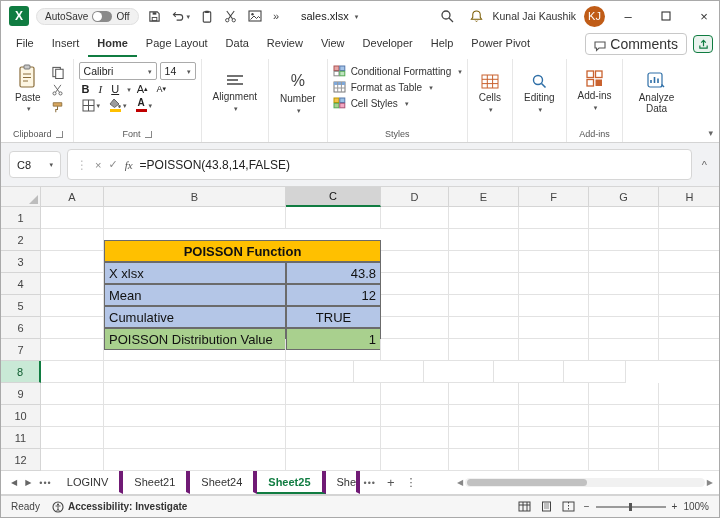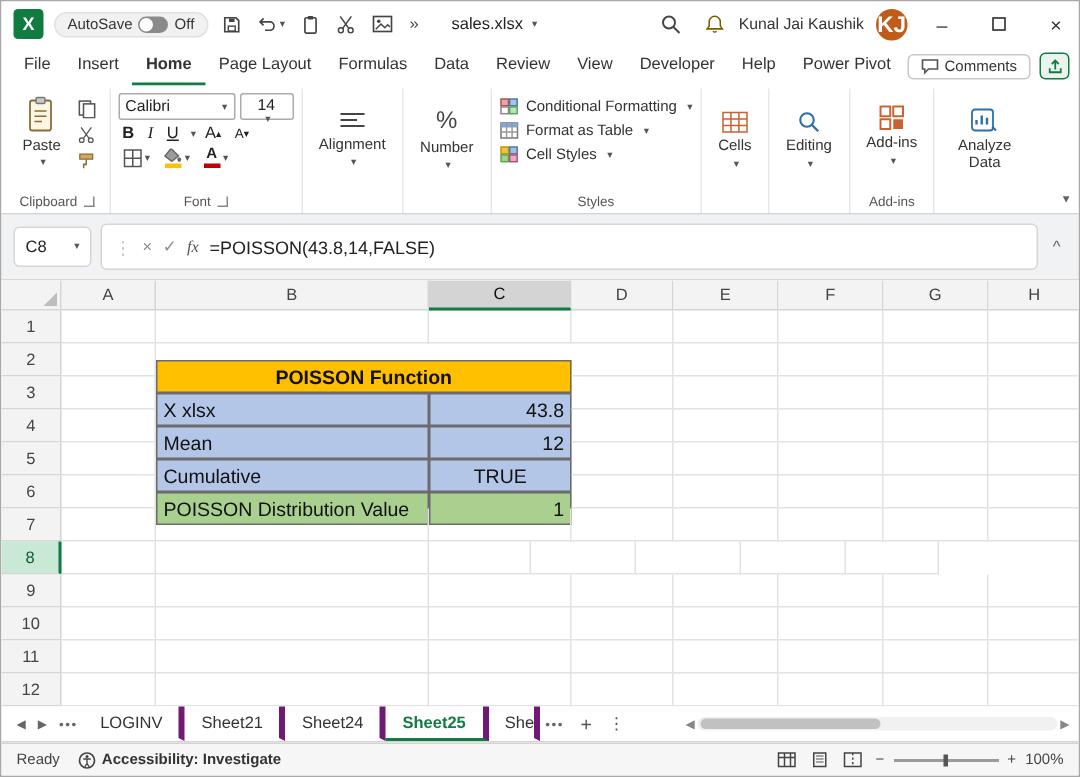--- a/index.html
+++ b/index.html
@@ -11,29 +11,29 @@
 .xl-logo{width:20px;height:20px;background:var(--accent);color:#fff;font-weight:bold;display:flex;align-items:center;justify-content:center;border-radius:3px;font-size:12px;}
 .autosave{display:flex;align-items:center;gap:4px;background:#f1f1f1;border:1px solid #e0e0e0;border-radius:10px;padding:2px 8px;font-size:10px;color:#333;}
 .toggle{width:20px;height:11px;background:#8a8a8a;border-radius:6px;position:relative;flex:none;}
 .knob{position:absolute;left:1px;top:1px;width:9px;height:9px;border-radius:50%;background:#fff;}
 .tb-icon{display:flex;align-items:center;color:#444;padding:0 2px;}
 .dd{font-size:7px;color:#555;margin-left:2px;line-height:1;}
 .tb-file{position:absolute;left:300px;display:flex;align-items:center;gap:4px;font-size:11px;color:#222;}
 .tb-search{position:absolute;left:437px;}
 .tb-right{margin-left:auto;display:flex;align-items:center;gap:8px;height:100%;}
 .user-name{font-size:10.5px;color:#333;}
-.avatar{width:21px;height:21px;border-radius:50%;background:var(--avatar);color:#fff;font-size:15px;display:flex;align-items:center;justify-content:center;font-weight:bold;}
+.avatar{width:21px;height:21px;border-radius:50%;background:var(--avatar);color:#fff;font-size:11px;display:flex;align-items:center;justify-content:center;font-weight:normal;}
 .winbtn{width:30px;height:30px;display:flex;align-items:center;justify-content:center;font-size:13px;color:#333;}
 
 .tabrow{height:26px;display:flex;align-items:center;padding:0 6px;background:#fff;flex:none;}
 .rtabs-left{display:flex;align-items:center;height:100%;}
 .rtab{padding:5px 9px;font-size:11px;color:#333;height:100%;display:flex;align-items:center;border-bottom:2.5px solid transparent;}
 .rtab.active{font-weight:bold;border-bottom:2.5px solid var(--accent);}
 .tabrow-right{margin-left:auto;display:flex;align-items:center;gap:6px;}
-.comments-btn{border:1px solid #c8c8c8;border-radius:4px;padding:2px 8px;display:flex;align-items:flex-end;gap:4px;font-size:10px;color:#333;background:#fff;}
+.comments-btn{border:1px solid #c8c8c8;border-radius:4px;padding:2px 8px;display:flex;align-items:flex-end;gap:4px;font-size:14px;color:#333;background:#fff;}
 .share-btn{width:20px;height:18px;border:1px solid var(--accent);border-radius:4px;display:flex;align-items:center;justify-content:center;color:var(--accent);background:#EAF3EE;font-size:10px;}
 
 .ribbon{height:86px;background:#fff;border-bottom:1px solid #d4d4d4;display:flex;padding:2px 2px 0 2px;position:relative;flex:none;}
 .rgroup{display:flex;flex-direction:column;border-right:1px solid #e7e7e7;padding:2px 5px 0 5px;}
 .rg-content{flex:1;display:flex;align-items:flex-start;}
 .rg-label{font-size:9px;color:#555;text-align:center;padding:2px 0 3px;display:flex;align-items:center;justify-content:center;gap:4px;}
 .launcher{width:7px;height:7px;border-right:1px solid #888;border-bottom:1px solid #888;display:inline-block;}
 .paste-btn{display:flex;flex-direction:column;align-items:center;font-size:10px;color:#333;padding:3px 7px;gap:2px;}
 .clip-col{display:flex;flex-direction:column;gap:5px;padding:5px 3px;}
 .combo{border:1px solid #ababab;border-radius:2px;background:#fff;font-size:10.5px;color:#222;padding:1px 4px;display:flex;align-items:center;justify-content:space-between;height:18px;}
@@ -176,21 +176,20 @@
       <span class="winbtn">×</span>
     </div>
   </div>
 
   <div class="tabrow">
     <div class="rtabs-left">
         <div class="rtab">File</div>
         <div class="rtab">Insert</div>
         <div class="rtab active">Home</div>
         <div class="rtab">Page Layout</div>
-        <div class="rtab">Formulas</div>
         <div class="rtab">Data</div>
         <div class="rtab">Review</div>
         <div class="rtab">View</div>
         <div class="rtab">Developer</div>
         <div class="rtab">Help</div>
         <div class="rtab">Power Pivot</div>
       </div>
     <div class="tabrow-right">
       <div class="comments-btn">
         <svg width="12" height="11" viewBox="0 0 12 11">
@@ -247,21 +246,21 @@
       </div>
     </div>
 
     <div class="rgroup">
       <div class="rg-content" style="flex-direction:column;align-items:stretch;">
         <div class="font-row" style="margin-top:1px;">
           <div class="combo" style="width:78px;">
             <span>Calibri</span>
               <span class="dd">▾</span>
           </div>
-          <div class="combo" style="width:36px;flex-direction:column;">
+          <div class="combo" style="width:36px;">
             <span>14</span>
               <span class="dd">▾</span>
           </div>
         </div>
         <div class="font-row">
           <span class="fbtn bold">B</span>
           <span class="fbtn italic">I</span>
           <span class="fbtn underline">U</span>
           <span class="dd">▾</span>
           <span class="fbtn">A<span style="font-size:7px;">▴</span></span>

